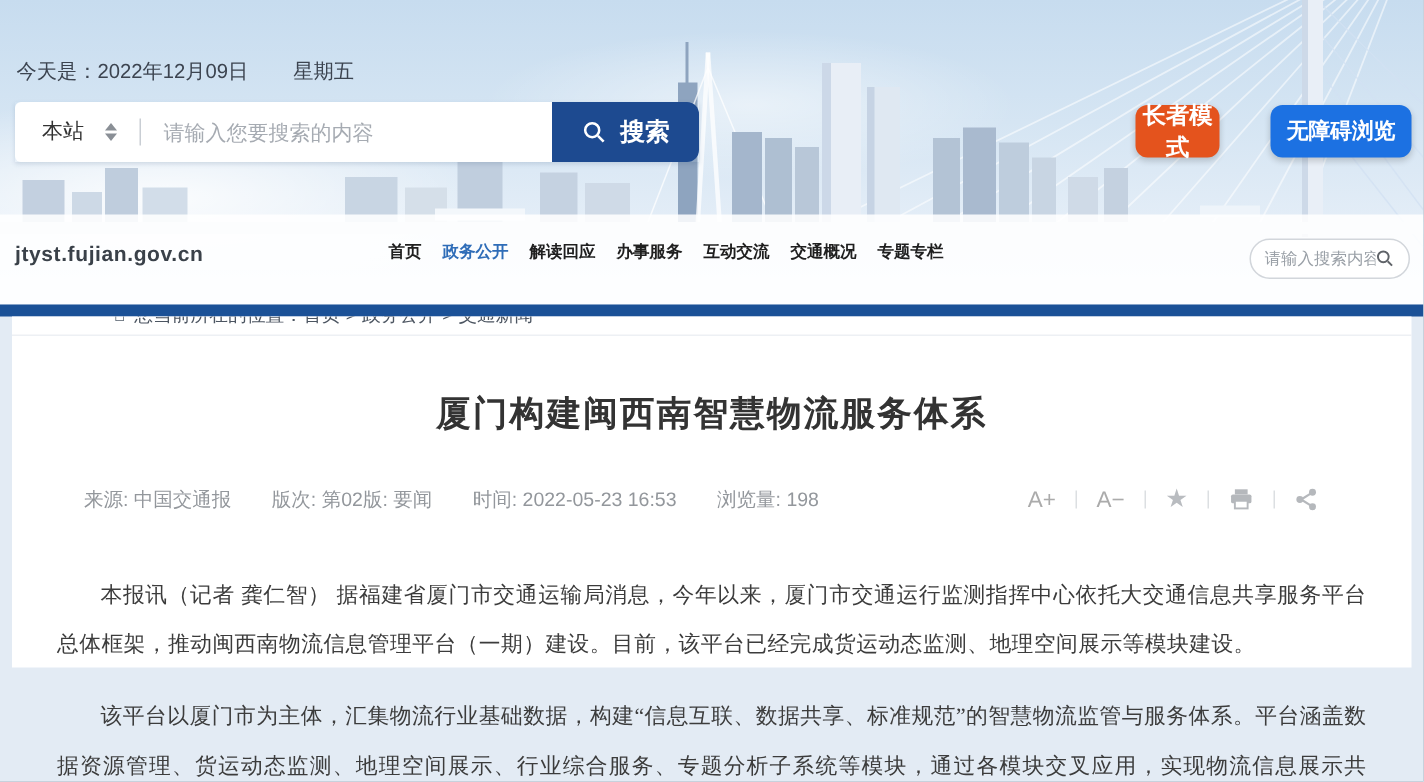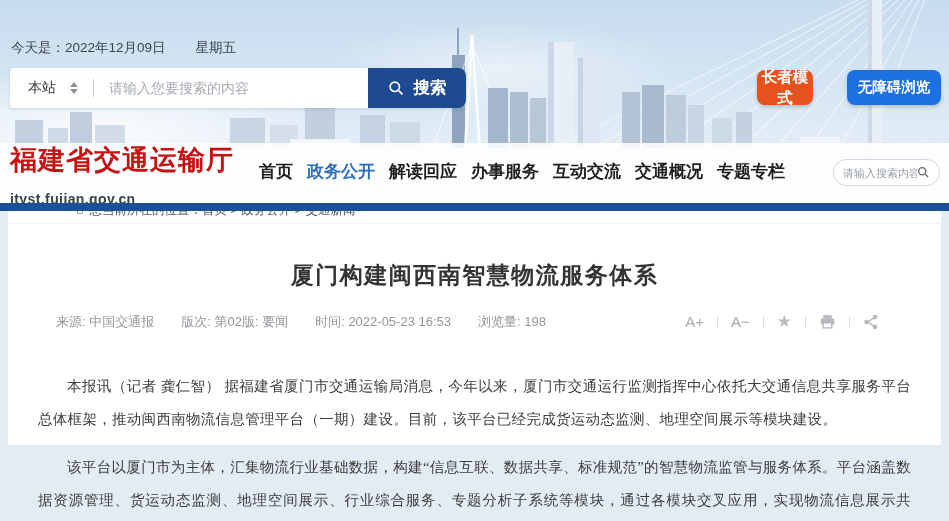--- a/index.html
+++ b/index.html
@@ -42,40 +42,40 @@
   .elder-btn { left:757px; width:56px; background:#e4531d; font-size:15.5px; }
   .access-btn { left:847px; width:94px; background:#1c71e2; font-size:14.5px; }
 
   
   .header-row { position:absolute; left:0; top:143px; width:949px; height:60px; background:rgba(255,255,255,.87); }
   .brand { position:absolute; left:10px; top:146px; line-height:1.1; }
   .brand-name { font-size:27px; font-weight:bold; color:#c61212; letter-spacing:1px;
     font-family:"Liberation Serif","DejaVu Serif",serif; }
   .brand-domain { font-size:14px; font-weight:bold; color:#3a4149; letter-spacing:.4px; margin-top:16px; }
   .nav { position:absolute; left:259px; top:160px; display:flex; gap:14px; align-items:center; }
-  .nav-item { font-size:17px; font-weight:bold; color:#1f1f1f; cursor:pointer; white-space:nowrap;text-align:center; }
+  .nav-item { font-size:11px; font-weight:bold; color:#1f1f1f; cursor:pointer; white-space:nowrap;text-align:center; }
   .nav-item.active { color:#2f6db8; }
   .mini-search { position:absolute; left:833px; top:159px; width:107px; height:27px; background:#fff;
     border:1px solid #d2d6db; border-radius:14px; display:flex; align-items:center; padding:0 9px; }
   .mini-input { border:none; outline:none; flex:1; min-width:0; font-size:11px; color:#333; background:transparent;
     font-family:"Liberation Sans","DejaVu Sans",sans-serif; }
   .mini-input::placeholder { color:#9aa0a7; }
 
   .divider-bar { position:absolute; left:0; top:203px; width:949px; height:8px; background:#1b5197; }
 
   
   .panel { position:absolute; left:8px; top:211px; width:933px; height:234px; background:#fff; }
   .crumb { height:13px; overflow:hidden; border-bottom:1px solid #edf0f4; padding-left:68px; }
   .crumb-inner { display:block; margin-top:-9px; font-size:12.5px; color:#4c5561; white-space:nowrap; }
   .crumb-home { margin-right:6px; color:#55606c; }
 
   .article-title { margin-top:36px; text-align:center; font-size:23px; font-weight:bold; color:#333;
     letter-spacing:1.5px; }
 
-  .meta-row { display:flex; align-items:center; margin-top:20px; padding:0 62px 0 48px;
+  .meta-row { display:flex; align-items:center; margin-top:32px; padding:0 62px 0 48px;
     font-size:13px; color:#93979c; }
   .meta-item { margin-right:27px; white-space:nowrap; }
   .tools { margin-left:auto; display:flex; align-items:center; gap:13px; color:#b3b6ba; }
   .tool-btn { font-size:15px; color:#ababab; cursor:pointer; background:none; border:none;
     font-family:"Liberation Sans","DejaVu Sans",sans-serif; display:flex; align-items:center; }
   .tool-sep { width:1px; height:12px; background:#dcdfe2; }
   .star-glyph { font-size:17px; color:#b9bcc0; }
 
   .article-body { margin-top:38px; padding:0 30px; font-family:"Liberation Serif","DejaVu Serif",serif;
     font-size:14.5px; color:#3c3c3c; line-height:2.3; text-align:justify; letter-spacing:.3px; }
@@ -178,21 +178,20 @@
         </svg>
         <span>搜索</span>
       </button>
     </div>
 
     <button class="quick-btn elder-btn">长者模式</button>
     <button class="quick-btn access-btn">无障碍浏览</button>
 
     <div class="header-row"></div>
     <div class="brand">
-      <div class="brand-name">福建省交通运输厅</div>
       <div class="brand-domain">jtyst.fujian.gov.cn</div>
     </div>
     <div class="nav">
       <span class="nav-item">首页</span>
       <span class="nav-item active">政务公开</span>
       <span class="nav-item">解读回应</span>
       <span class="nav-item">办事服务</span>
       <span class="nav-item">互动交流</span>
       <span class="nav-item">交通概况</span>
       <span class="nav-item">专题专栏</span>

